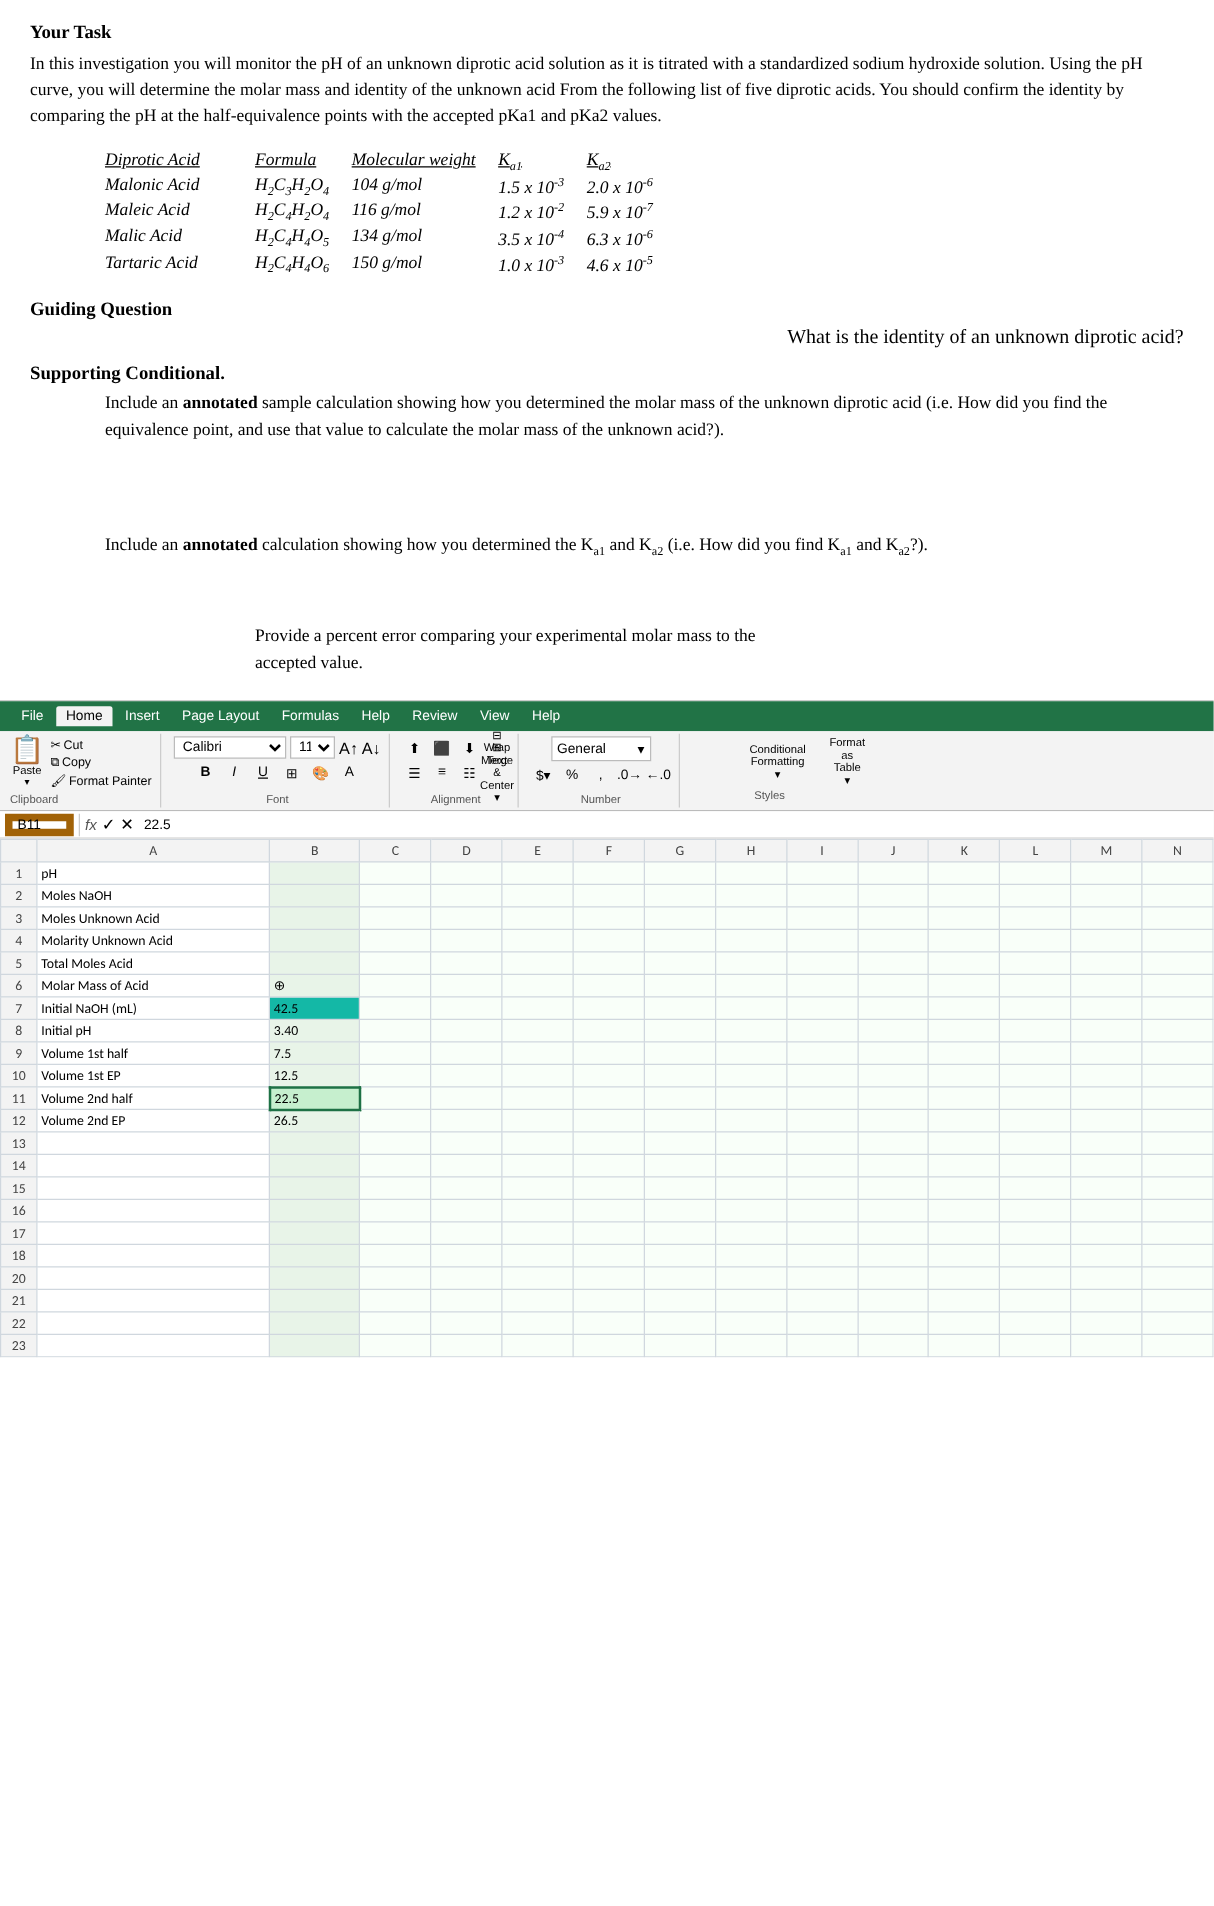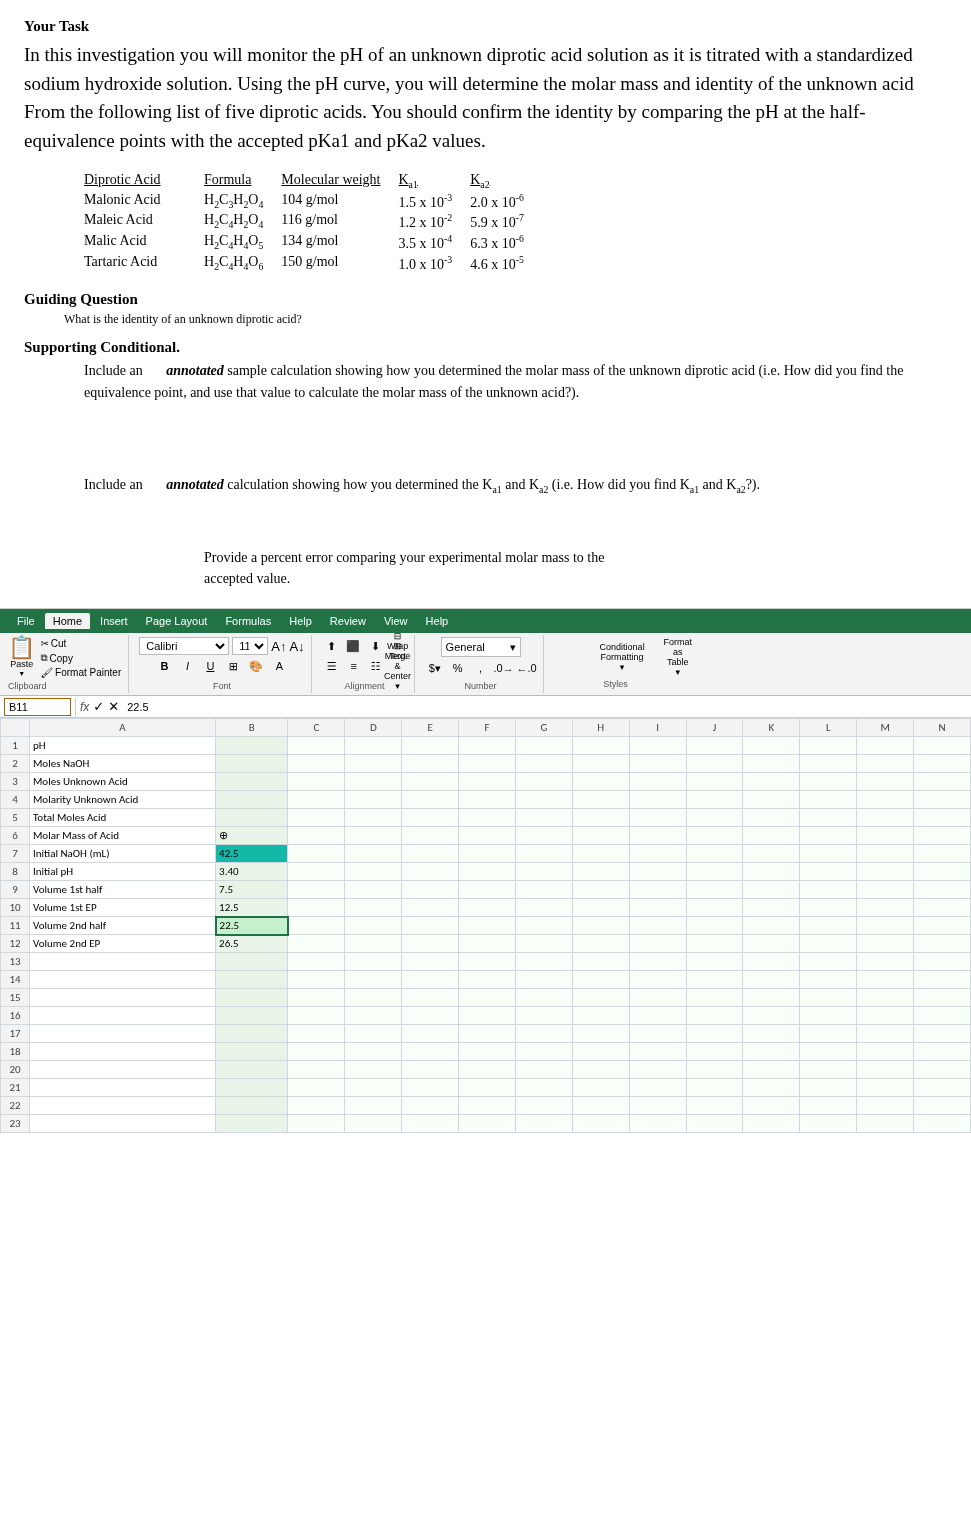--- a/index.html
+++ b/index.html
@@ -15,73 +15,73 @@
       padding: 18px 24px 0 24px;
     }
 
     .task-title {
       font-weight: bold;
       font-size: 15px;
       margin-bottom: 6px;
     }
 
     .task-body {
-      font-size: 19px;
+      font-size: 14px;
       line-height: 1.5;
       margin-bottom: 16px;
     }
 
     .acid-table {
       margin: 10px auto 18px 60px;
       border-collapse: collapse;
       font-size: 14px;
     }
     .acid-table td {
       padding: 1px 18px 1px 0;
       vertical-align: top;
       white-space: nowrap;
+      font-style: italic;
     }
     .acid-table td:first-child {
       min-width: 120px;
     }
     .acid-table td.underline-header {
       text-decoration: underline;
       font-weight: normal;
     }
 
     .guiding-q {
       margin-bottom: 12px;
     }
     .guiding-q .section-title {
       font-weight: bold;
       font-size: 15px;
       margin-bottom: 4px;
     }
     .guiding-q .section-body {
       margin-left: 40px;
-      font-size: 12px;
+      font-size: 16px;
+      text-align: right;
     }
 
     .supporting-calc {
       margin-bottom: 10px;
     }
     .supporting-calc .section-title {
       font-weight: bold;
       font-size: 15px;
       margin-bottom: 4px;
     }
     .supporting-calc .section-body {
       margin-left: 60px;
       font-size: 14px;
       line-height: 1.55;
     }
     .supporting-calc .section-body b {
       font-weight: bold;
-      font-style: italic;
-      margin-left: 20px;
     }
 
     .spacer { height: 60px; }
     .spacer-sm { height: 40px; }
 
     .provide-section {
       margin-left: 180px;
       font-size: 14px;
       line-height: 1.55;
       margin-bottom: 18px;
@@ -213,22 +213,22 @@
       display: flex;
       align-items: center;
       height: 22px;
       background: white;
       border-bottom: 1px solid #ccc;
       padding: 0 4px;
       gap: 4px;
       font-size: 11px;
     }
     .cell-ref-box {
-      border: 1px solid #a16207;
-      width: 67px;
+      border: 6px solid #a16207;
+      width: 55px;
       height: 18px;
       padding: 0 4px;
       font-size: 11px;
       display: flex;
       align-items: center;
     }
     .formula-sep { width: 1px; background: #ccc; height: 18px; }
     .fx-label { font-size: 12px; font-style: italic; color: #555; }
     .formula-input {
       flex: 1;

